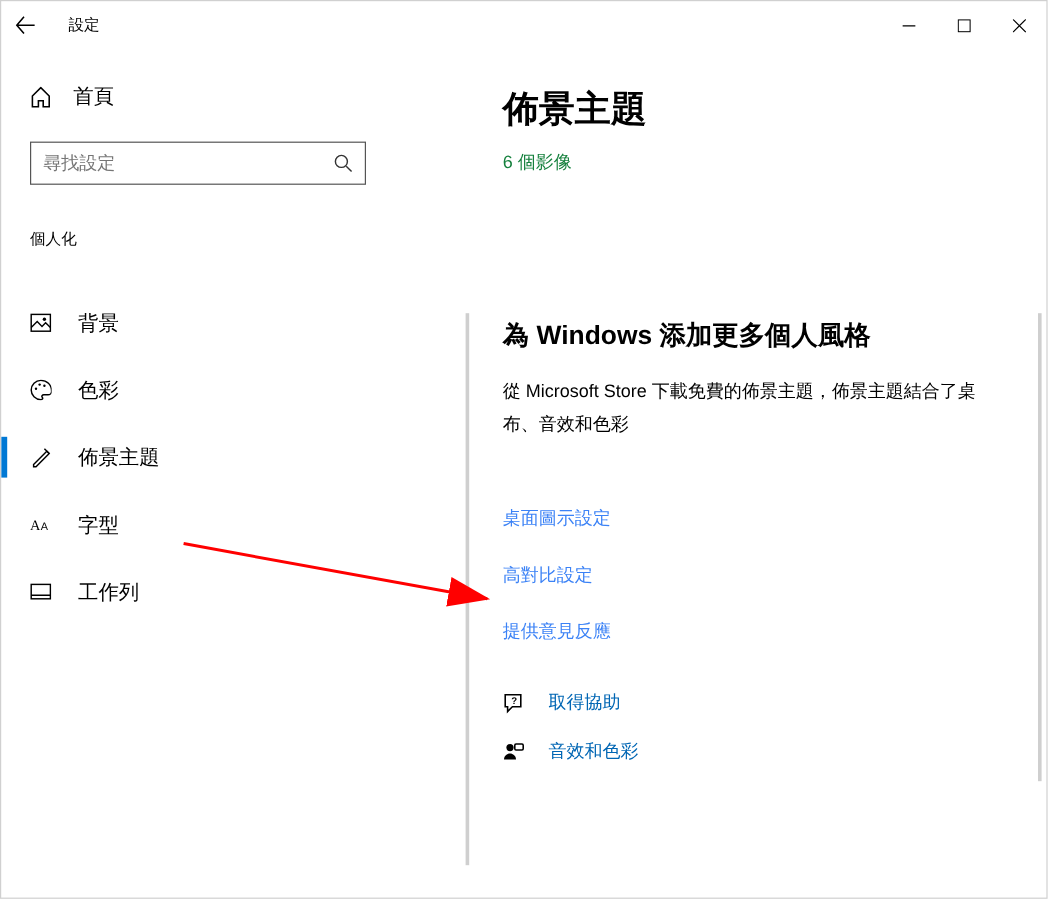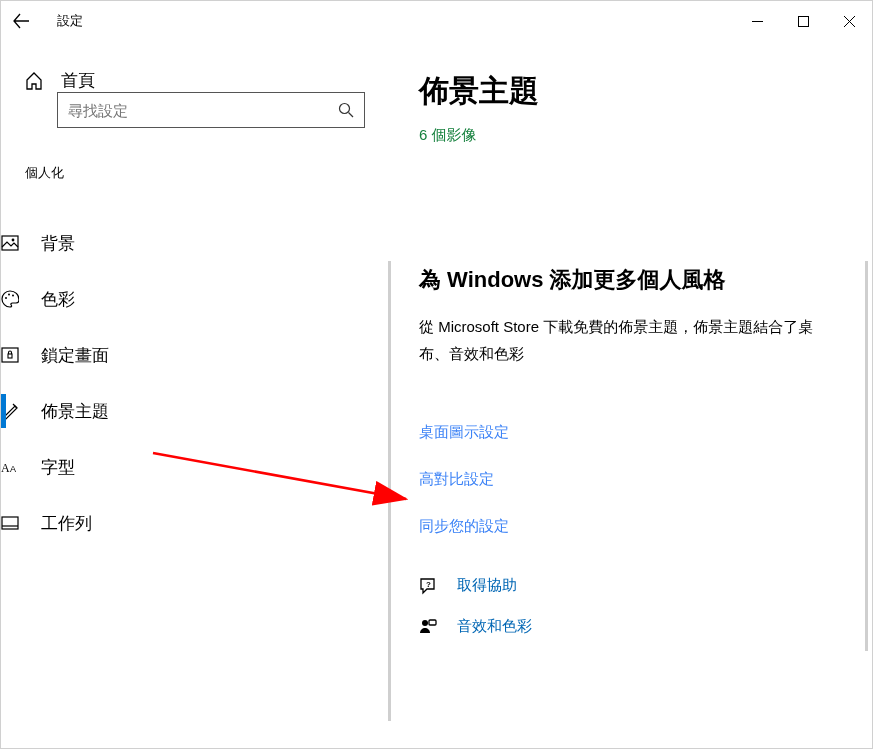--- a/index.html
+++ b/index.html
@@ -14,30 +14,30 @@
   .win-controls { margin-left: auto; display: flex; }
   .win-controls .ctl { width: 46px; height: 32px; display: flex; align-items: center; justify-content: center; }
   .win-controls svg { width: 11px; height: 11px; }
 
   
   .content { display: flex; height: calc(100% - 40px); }
   .sidebar { width: 390px; padding: 28px 24px 0 24px; position: relative; }
   .main    { flex: 1; padding: 30px 40px 0 28px; position: relative; }
 
   
-  .home-row { display: flex; align-items: center; gap: 18px; font-size: 17px; }
+  .home-row { display: flex; align-items: center; gap: 18px; font-size: 17px; margin-bottom: 26px; }
   .home-row svg { width: 18px; height: 18px; }
 
-  .search-box { width: 308px; height: 36px; border: 1px solid #555; display: flex; align-items: center; padding: 0 10px; margin-bottom: 36px; margin-left: 32px; }
+  .search-box { width: 280px; height: 36px; border: 1px solid #555; display: flex; align-items: center; padding: 0 10px; margin-bottom: 36px; }
   .search-box input { flex: 1; border: none; outline: none; font-size: 15px; font-family: inherit; background: transparent; }
   .search-box svg { width: 16px; height: 16px; }
 
   .category { font-size: 13px; margin-bottom: 38px; }
 
-  .nav-item { display: flex; align-items: center; gap: 22px; height: 46px; margin-bottom: 10px; margin-left: -24px; position: relative; }
+  .nav-item { display: flex; align-items: center; gap: 22px; height: 46px; margin-bottom: 10px; margin-left: -24px; padding-left: 24px; position: relative; }
   .nav-item svg { width: 18px; height: 18px; flex-shrink: 0; }
   .nav-item span { font-size: 17px; }
   .nav-item.active::before { content: ""; position: absolute; left: 0; top: 6px; bottom: 6px; width: 5px; background: #0078d4; }
 
   
   .sidebar-scroll { position: absolute; right: 0; top: 220px; width: 3px; height: 460px; background: #cfcfcf; }
 
   
   .page-title { font-size: 30px; font-weight: 600; margin-bottom: 14px; }
   .subtitle   { font-size: 15px; color: #15803d; margin-bottom: 120px; }
@@ -116,28 +116,20 @@
     <div class="nav-item">
       <svg viewBox="0 0 18 18">
           <path d="M9 1a8 8 0 1 0 0 16c1.5 0 2-1 1.2-2-0.8-1 0-2 1.3-2H15a3 3 0 0 0 3-3C18 4.5 14 1 9 1z" fill="none" stroke="#000" stroke-width="1.2"></path>
           <circle cx="5" cy="8" r="1" fill="#000"></circle>
           <circle cx="8" cy="4.5" r="1" fill="#000"></circle>
           <circle cx="12" cy="5.5" r="1" fill="#000"></circle>
         </svg>
       <span>色彩</span>
     </div>
 
-    <div class="nav-item">
-      <svg viewBox="0 0 18 18">
-          <rect x="1" y="2" width="16" height="14" fill="none" stroke="#000" stroke-width="1.2"></rect>
-          <rect x="7" y="8" width="4" height="4" fill="none" stroke="#000" stroke-width="1.1"></rect>
-          <path d="M7.5 8 V6.5 a1.5 1.5 0 0 1 3 0 V8" fill="none" stroke="#000" stroke-width="1.1"></path>
-        </svg>
-      <span>鎖定畫面</span>
-    </div>
 
     <div class="nav-item active">
       <svg viewBox="0 0 18 18">
           <path d="M3 15 L14 4 L16 6 L5 17 H3 Z" fill="none" stroke="#000" stroke-width="1.2"></path>
           <path d="M12 2 L16 6" stroke="#000" stroke-width="1.2"></path>
         </svg>
       <span>佈景主題</span>
     </div>
 
     <div class="nav-item">
@@ -162,21 +154,21 @@
 
   <div class="main">
     <div class="page-title">佈景主題</div>
     <div class="subtitle">6 個影像</div>
 
     <div class="section-h">為 Windows 添加更多個人風格</div>
     <div class="section-p">從 Microsoft Store 下載免費的佈景主題，佈景主題結合了桌布、音效和色彩</div>
 
     <a class="link">桌面圖示設定</a>
     <a class="link">高對比設定</a>
-    <a class="link">同步您的設定</a>
+    <a class="link">提供意見反應</a>
 
     <div class="help-row">
       <svg viewBox="0 0 18 18">
           <path d="M2 2 h13 v10 h-7 l-4 4 v-4 h-2 z" fill="none" stroke="#000" stroke-width="1.3"></path>
           <text x="7" y="10" font-size="8" font-weight="bold">?</text>
         </svg>
       <span>取得協助</span>
     </div>
     <div class="help-row" style="margin-top:0">
       <svg viewBox="0 0 18 18">

